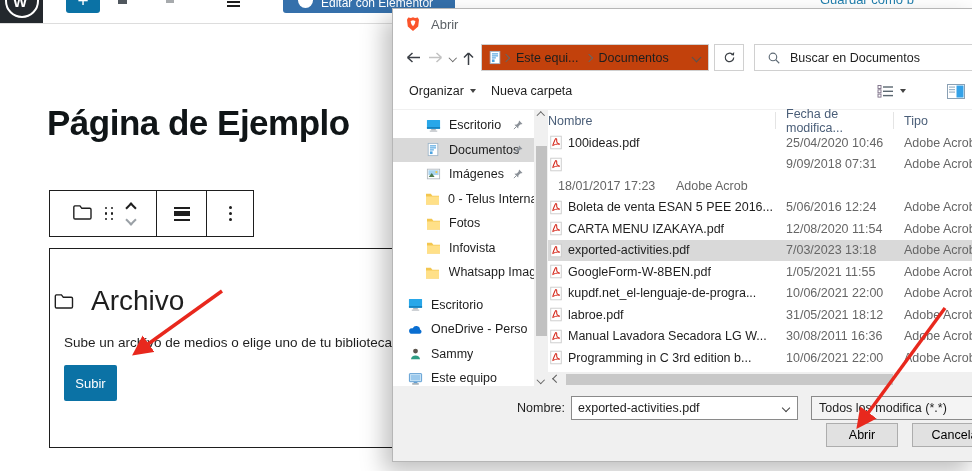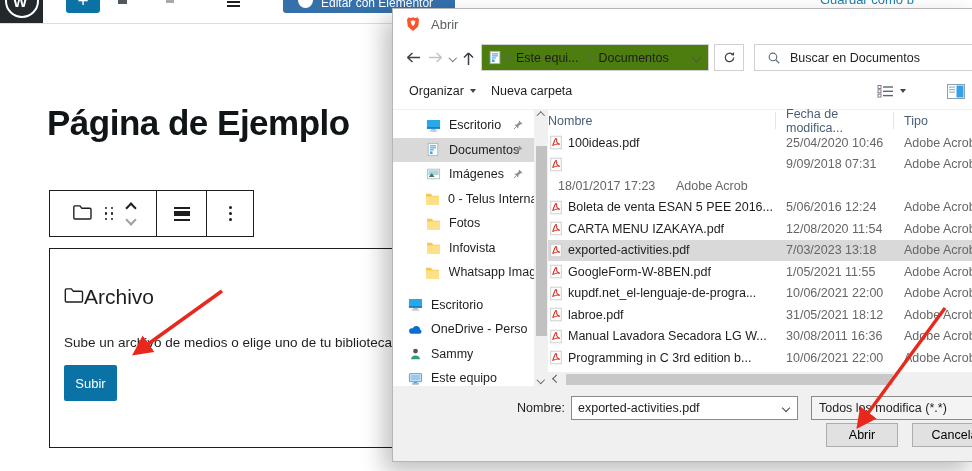--- a/index.html
+++ b/index.html
@@ -30,32 +30,32 @@
   .dots6 i{width:2.6px;height:2.6px;background:#1e1e1e;border-radius:50%;}
   .updown{display:flex;flex-direction:column;align-items:center;gap:4px;}
   .chev{width:6px;height:6px;border-right:2px solid #1e1e1e;border-bottom:2px solid #1e1e1e;}
   .chev.up{transform:rotate(-135deg);}
   .chev.down{transform:rotate(45deg);border-color:#9aa0a6;}
   .align-ico div{width:16px;background:#1e1e1e;margin:2.5px 0;}
   .align-ico .thin{height:2px;}.align-ico .thick{height:5px;}
   .kebab{display:flex;flex-direction:column;gap:3px;}
   .kebab i{width:3px;height:3px;background:#1e1e1e;border-radius:50%;}
   .archivo{position:absolute;left:49px;top:248px;width:860px;height:200px;background:#fff;border:1.5px solid #1e1e1e;box-sizing:border-box;}
-  .archivo-title{position:absolute;left:13px;top:36px;display:flex;align-items:center;font-size:21px;color:#1e1e1e;}
+  .archivo-title{position:absolute;left:3px;top:36px;display:flex;align-items:center;gap:17px;font-size:28px;color:#1e1e1e;}
   .archivo-desc{position:absolute;left:14px;top:86px;font-size:13.5px;color:#1e1e1e;white-space:nowrap;}
   .subir-btn{position:absolute;left:14px;top:116px;width:53px;height:36px;background:#0b72a5;color:#fff;border:none;border-radius:2px;font-size:13px;cursor:pointer;font-family:inherit;}
   .biblioteca-link{position:absolute;left:84px;top:126px;font-size:13.5px;color:#0b72a5;text-decoration:none;cursor:pointer;}
   
   .dialog{position:absolute;left:392px;top:8px;width:583px;height:452px;background:#fff;border:1px solid #b6b6b6;box-sizing:content-box;box-shadow:-8px 10px 22px rgba(0,0,0,.25);font-size:12.5px;}
   .dlg-title{position:absolute;left:0;top:0;right:0;height:30px;display:flex;align-items:center;}
   .dlg-title .ttl{margin-left:10px;color:#5c6166;font-size:13px;}
   .dlg-title .bicon{margin-left:12px;display:flex;}
   .dlg-nav{position:absolute;left:0;top:32px;right:0;height:34px;}
   .nav-ic{position:absolute;top:10px;display:flex;cursor:pointer;}
-  .addr-box{position:absolute;left:88px;top:3px;width:228px;height:27px;border:1px solid #d0d0d0;background:#4d7c0f;display:flex;align-items:center;box-sizing:border-box;}
+  .addr-box{position:absolute;left:88px;top:3px;width:228px;height:27px;border:1px solid #d0d0d0;background:#c2410c;display:flex;align-items:center;box-sizing:border-box;}
   .addr-box .seg{padding:0 6px;cursor:pointer;white-space:nowrap;}
   .addr-sep{width:5px;height:5px;border-right:1.4px solid #666;border-bottom:1.4px solid #666;transform:rotate(-45deg);margin:0 1px;}
   .addr-chev{margin-left:auto;margin-right:8px;width:6px;height:6px;border-right:1.5px solid #555;border-bottom:1.5px solid #555;transform:rotate(45deg);cursor:pointer;}
   .refresh-box{position:absolute;left:321px;top:3px;width:30px;height:27px;border:1px solid #d0d0d0;display:flex;align-items:center;justify-content:center;box-sizing:border-box;cursor:pointer;}
   .search-box{position:absolute;left:361px;top:3px;width:222px;height:27px;border:1px solid #d0d0d0;display:flex;align-items:center;gap:9px;padding-left:12px;box-sizing:border-box;}
   .dlg-toolbar{position:absolute;left:0;top:66px;right:0;height:34px;border-bottom:1px solid #f0f0f0;}
   .tb-item{position:absolute;top:9px;display:flex;align-items:center;gap:6px;cursor:pointer;white-space:nowrap;}
   .tri-down{width:0;height:0;border-left:3.5px solid transparent;border-right:3.5px solid transparent;border-top:4.5px solid #444;}
   
   .dlg-side{position:absolute;left:0;top:100px;width:141px;height:277px;overflow:hidden;padding-top:4px;box-sizing:border-box;}

